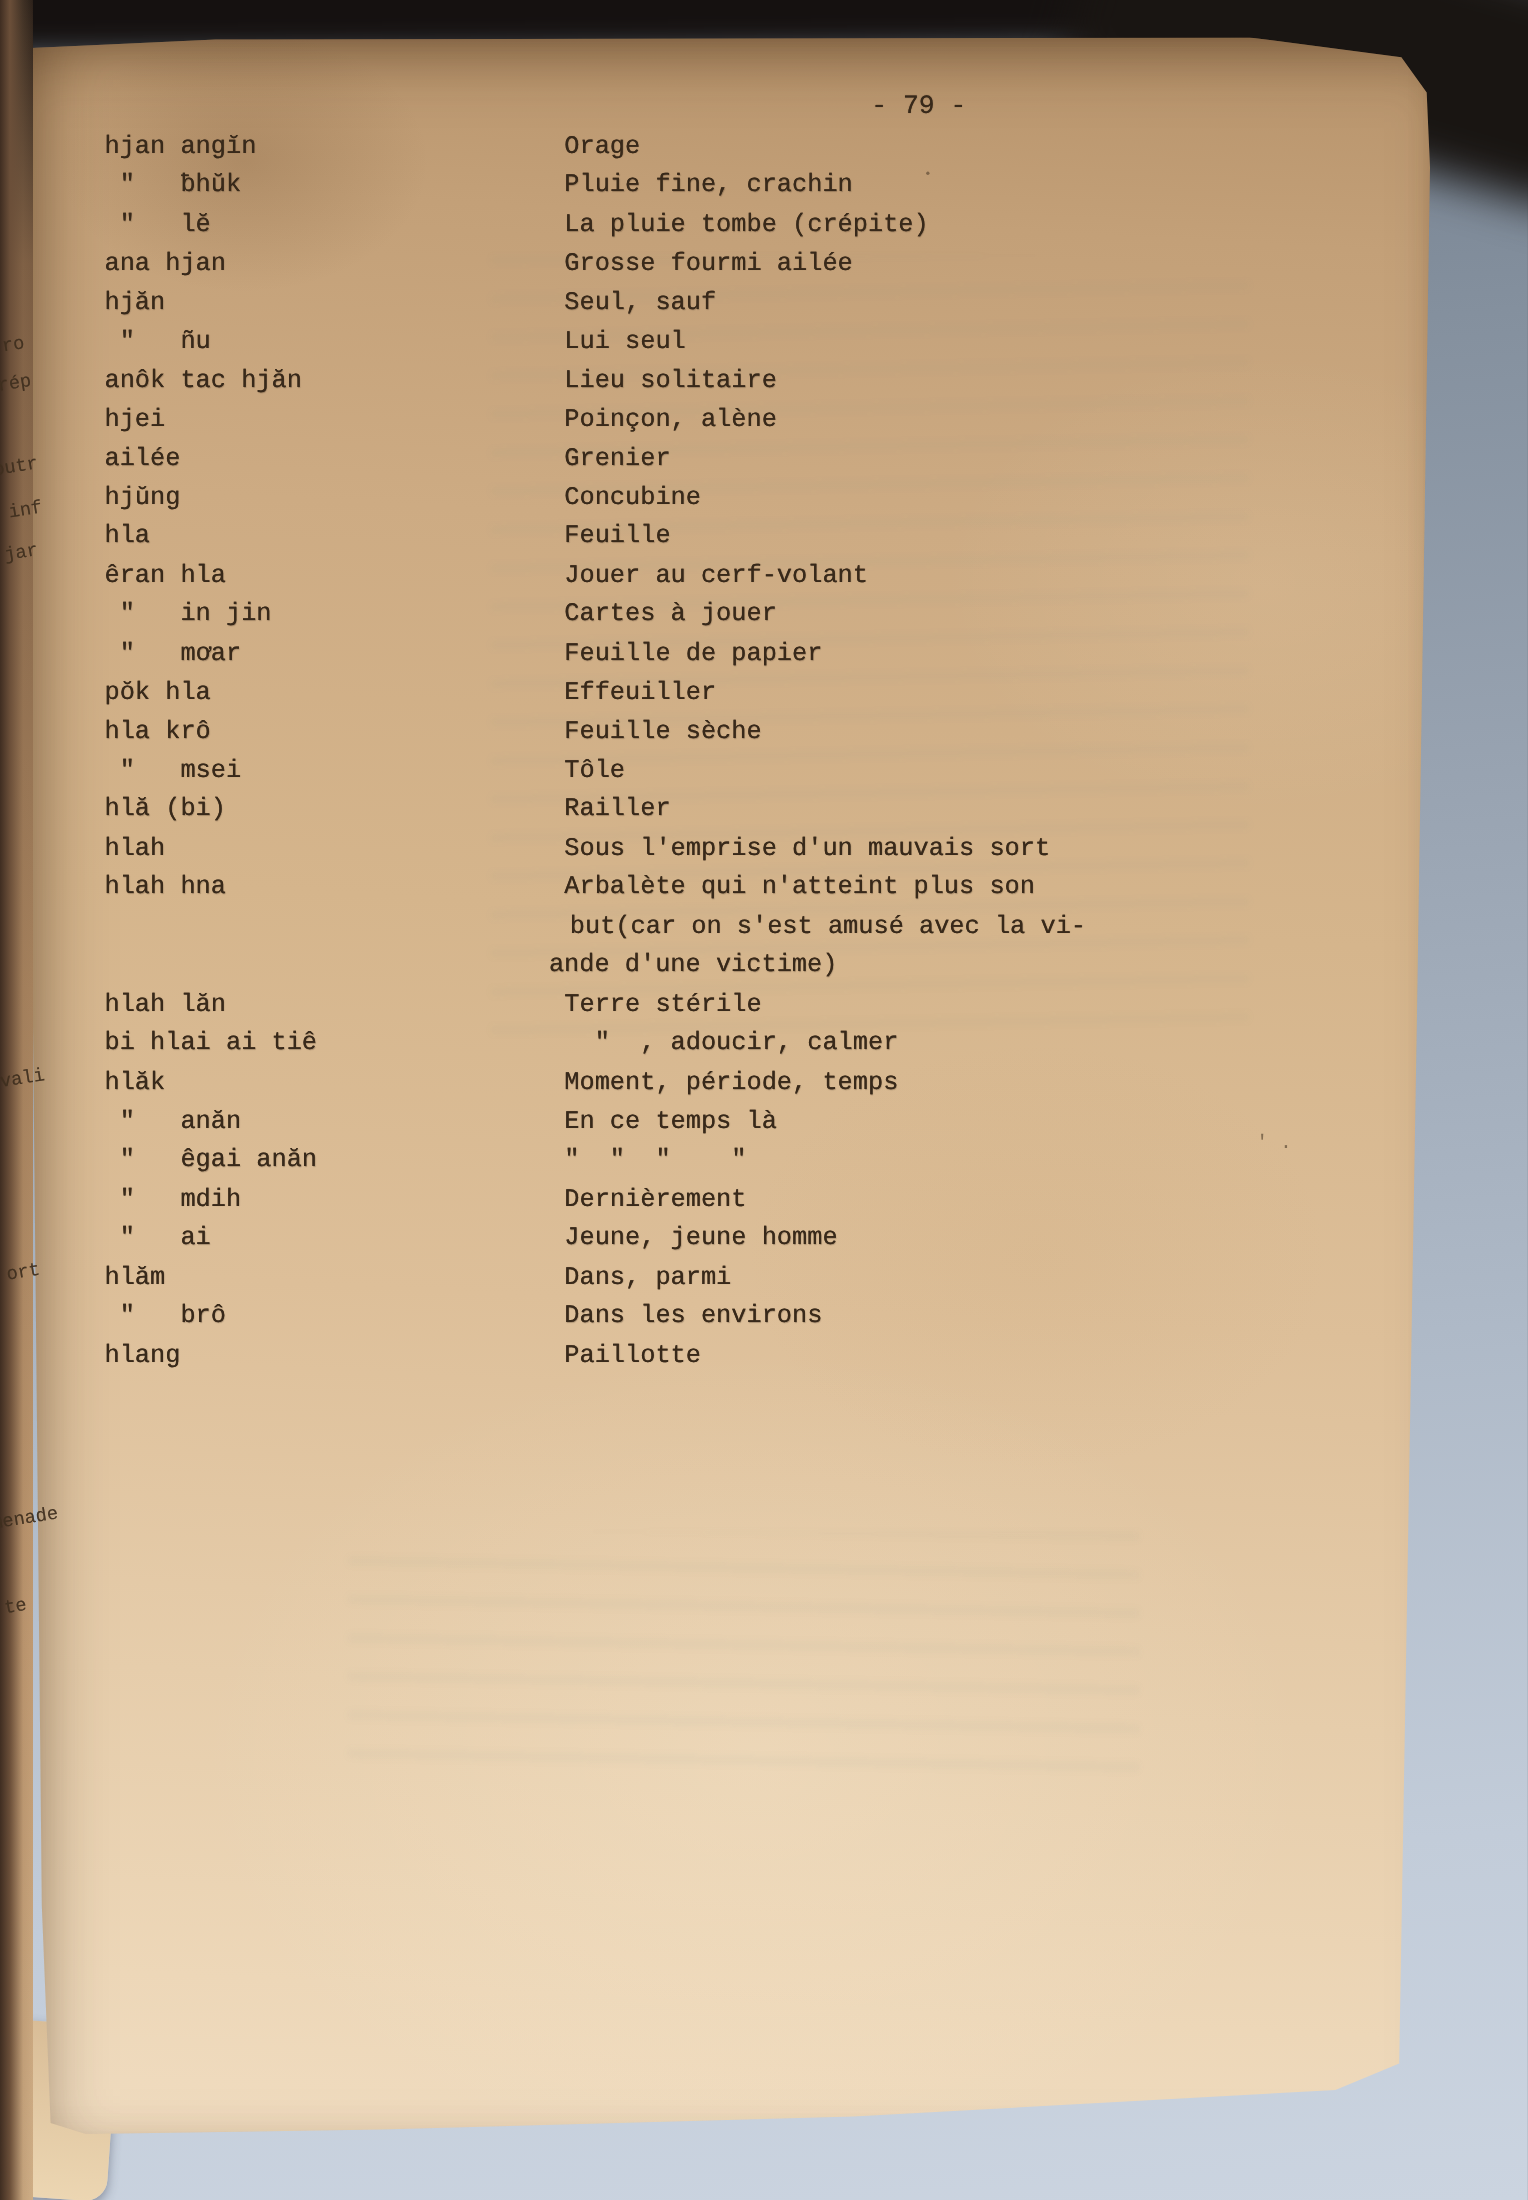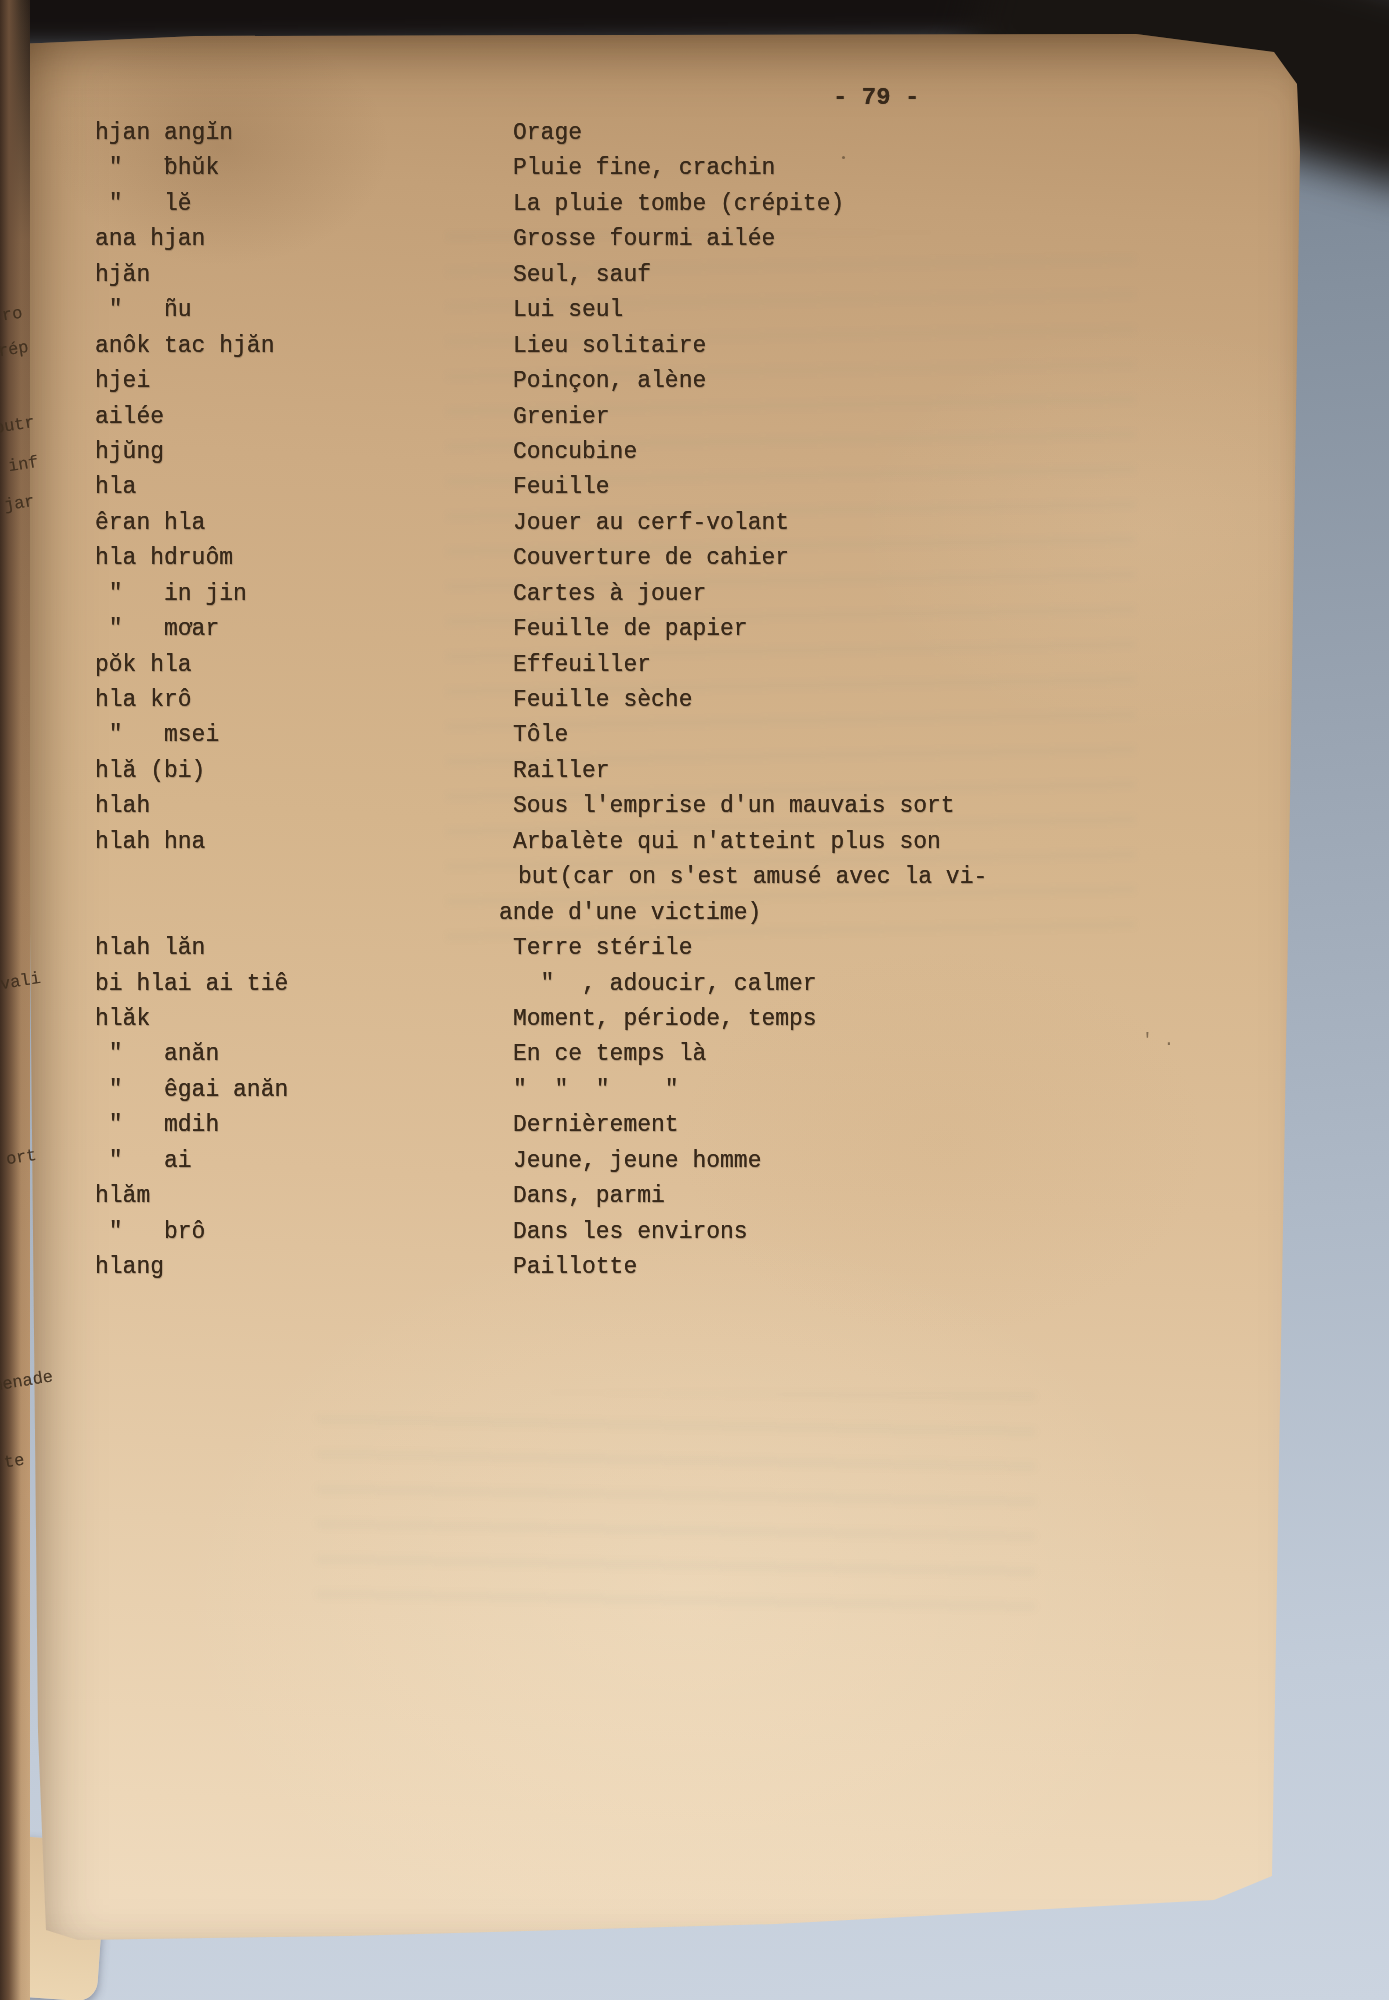--- a/index.html
+++ b/index.html
@@ -43,21 +43,21 @@
       inset 0 -22px 44px -34px rgba(130,98,64,.22),
       12px 18px 36px rgba(33,42,62,.5);
   }
   .bleed{position:absolute;filter:blur(3px);opacity:.55;pointer-events:none;}
   .bleed.b1{left:430px;top:200px;width:690px;height:720px;
     background:repeating-linear-gradient(179deg,rgba(108,136,126,.07) 0 9px,transparent 9px 35px);}
   .bleed.b2{left:300px;top:1360px;width:720px;height:230px;
     background:repeating-linear-gradient(181deg,rgba(108,130,122,.08) 0 9px,transparent 9px 35px);}
   .content{position:absolute;inset:0;color:#38291a;}
   .page-number{
-    position:absolute;left:817px;top:52px;font-size:24px;font-weight:bold;
+    position:absolute;left:776px;top:52px;font-size:24px;font-weight:normal;
     white-space:pre;text-shadow:0 0 .7px rgba(50,36,22,.9);
   }
   .rows{position:absolute;left:79px;top:84px;width:1180px;}
   .line{position:relative;height:35.45px;line-height:35.45px;}
   .t,.d{
     position:absolute;top:0;white-space:pre;font-size:23px;
     text-shadow:0 0 .6px rgba(56,41,26,.85),.5px .5px .8px rgba(56,41,26,.30);
   }
   .t{left:0;}
   .d{left:418px;}
@@ -122,24 +122,20 @@
             <span class="t">hjŭng</span>
             <span class="d">Concubine</span>
           </div>
           <div class="line">
             <span class="t">hla</span>
             <span class="d">Feuille</span>
           </div>
           <div class="line">
             <span class="t">êran hla</span>
             <span class="d">Jouer au cerf-volant</span>
-          </div>
-          <div class="line">
-            <span class="t">hla hdruôm</span>
-            <span class="d">Couverture de cahier</span>
           </div>
           <div class="line">
             <span class="t"> "   in jin</span>
             <span class="d">Cartes à jouer</span>
           </div>
           <div class="line">
             <span class="t"> "   mơar</span>
             <span class="d">Feuille de papier</span>
           </div>
           <div class="line">

